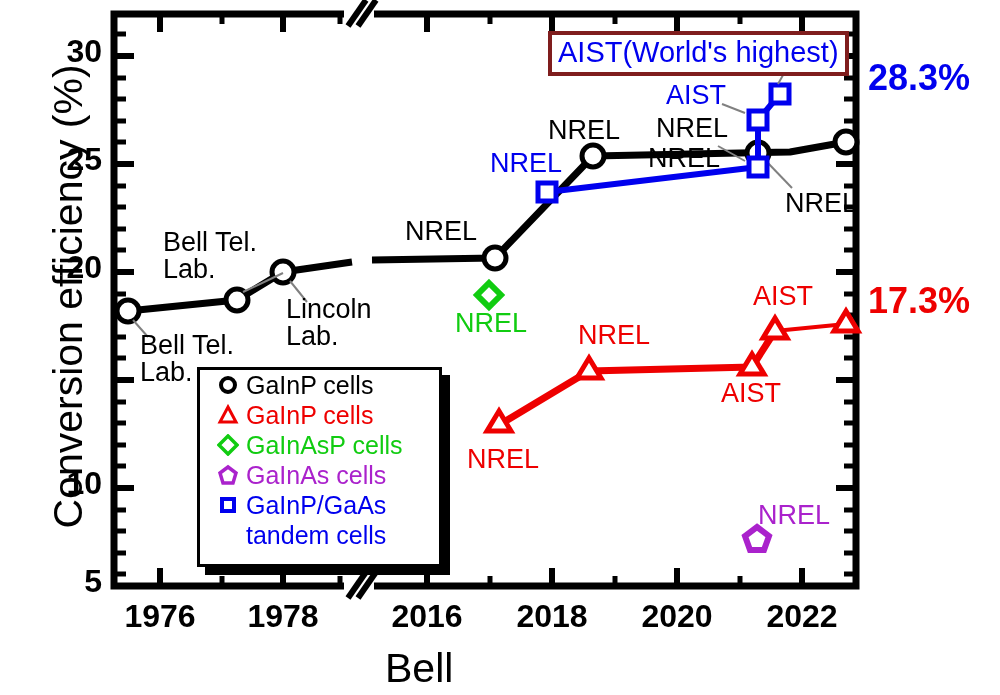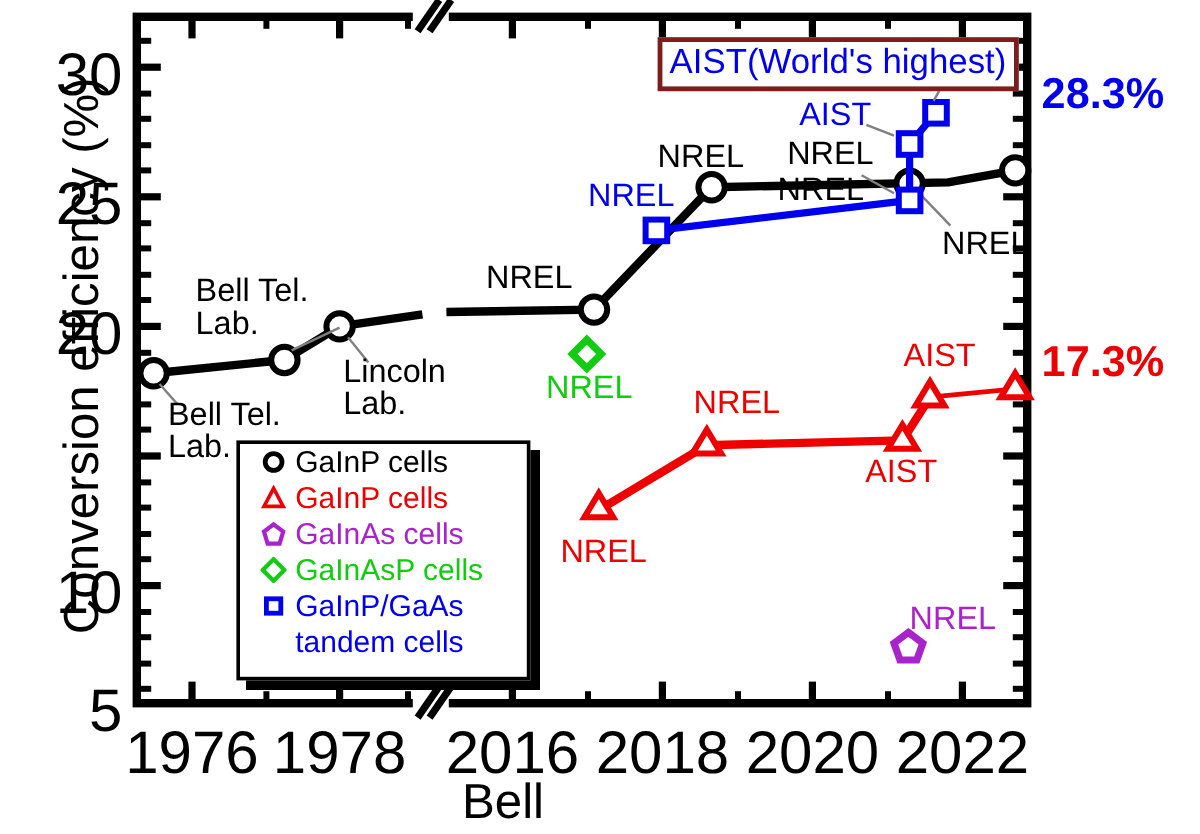--- a/index.html
+++ b/index.html
@@ -36,24 +36,25 @@
     text-align: center;
     transform: rotate(-90deg);
   }
   #xlabel {
     font-size: 41px;
     left: 385px;
     top: 645px;
   }
   .tick-label {
     position: absolute;
-    font-size: 50px;
+    font-size: 32px;
     color: #000000;
     text-align: center;
     white-space: nowrap;
+    font-weight: bold;
   }
   .ytick-label {
     text-align: right;
     width: 70px;
   }
   .ann {
     position: absolute;
     white-space: nowrap;
     font-size: 27px;
     color: #000000;
@@ -357,32 +358,32 @@
       <span class="legend-sym">
         <svg width="22" height="22" viewBox="0 0 22 22">
             <polygon points="11,3 19,18 3,18" fill="#ffffff" stroke="#ee0000" stroke-width="3"></polygon>
           </svg>
       </span>
       <span class="legend-text" style="color:#ee0000;">GaInP cells</span>
     </div>
     <div class="legend-row">
       <span class="legend-sym">
         <svg width="22" height="22" viewBox="0 0 22 22">
+            <polygon points="11,2 20,11 11,20 2,11" fill="#ffffff" stroke="#11cc11" stroke-width="3.5"></polygon>
+          </svg>
+      </span>
+      <span class="legend-text" style="color:#11cc11;">GaInAsP cells</span>
+    </div>
+    <div class="legend-row">
+      <span class="legend-sym">
+        <svg width="22" height="22" viewBox="0 0 22 22">
             <polygon points="11,3 19,9 16,19 6,19 3,9" fill="#ffffff" stroke="#aa22cc" stroke-width="3.5"></polygon>
           </svg>
       </span>
       <span class="legend-text" style="color:#aa22cc;">GaInAs cells</span>
-    </div>
-    <div class="legend-row">
-      <span class="legend-sym">
-        <svg width="22" height="22" viewBox="0 0 22 22">
-            <polygon points="11,2 20,11 11,20 2,11" fill="#ffffff" stroke="#11cc11" stroke-width="3.5"></polygon>
-          </svg>
-      </span>
-      <span class="legend-text" style="color:#11cc11;">GaInAsP cells</span>
     </div>
     <div class="legend-row">
       <span class="legend-sym">
         <svg width="22" height="22" viewBox="0 0 22 22">
             <rect x="5" y="5" width="12" height="12" fill="#ffffff" stroke="#0000ee" stroke-width="4"></rect>
           </svg>
       </span>
       <span class="legend-text" style="color:#0000ee;">GaInP/GaAs</span>
     </div>
     <div class="legend-cont" style="color:#0000ee;">tandem cells</div>

